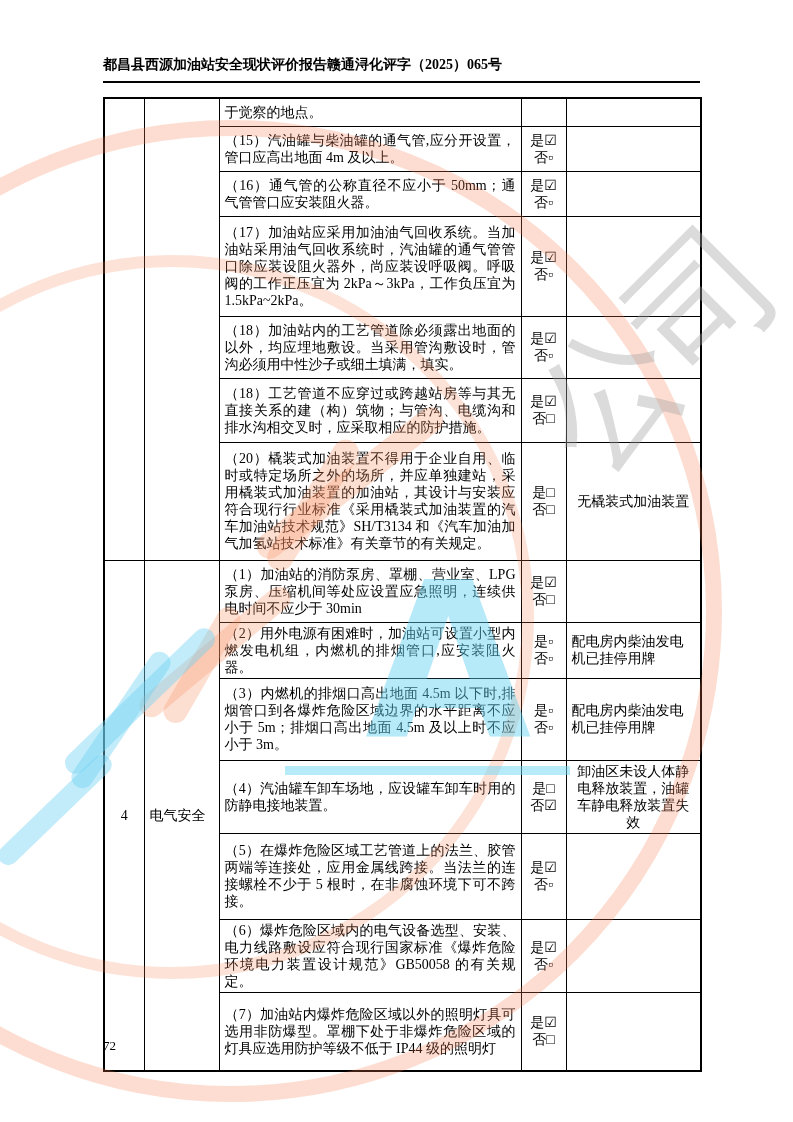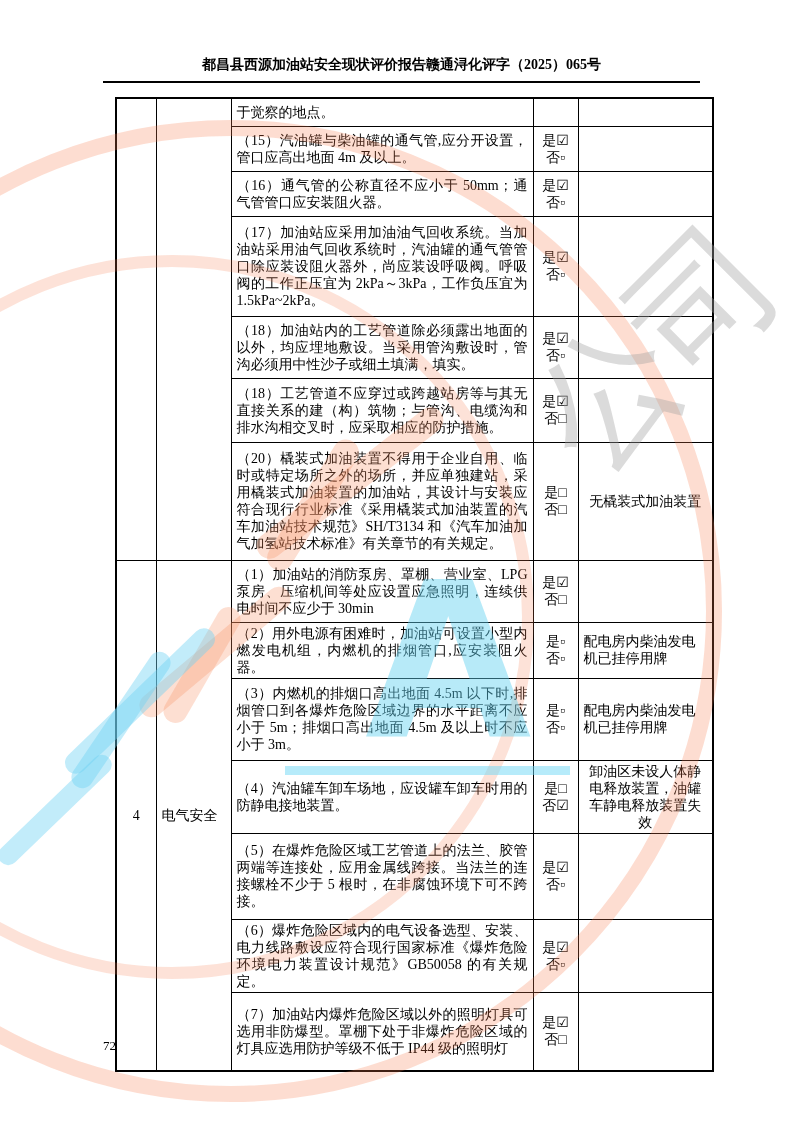--- a/index.html
+++ b/index.html
@@ -1,25 +1,25 @@
 <!DOCTYPE html>
 <html><head>
 <meta charset="utf-8">
 <style>
   html,body{margin:0;padding:0;}
   body{width:793px;height:1122px;background:#ffffff;}
   .page{position:relative;width:793px;height:1122px;background:#fff;overflow:hidden;
         font-family:"Liberation Serif","DejaVu Serif",serif;color:#000;}
   
   .header{position:absolute;left:103px;top:56px;width:597px;display:flex;
-          justify-content:center;align-items:flex-end;
+          justify-content:flex-start;align-items:flex-end;
           font-size:14px;font-weight:bold;border-bottom:2px solid #000;padding-bottom:7px;}
   
   table.tbl{position:absolute;left:103px;top:97px;width:597px;border-collapse:collapse;
-            table-layout:fixed;z-index:1;margin-left:12px;}
+            table-layout:fixed;z-index:1;}
   table.tbl{border:2px solid #000;}
   table.tbl td{border:1px solid #000;vertical-align:middle;font-size:14px;line-height:17px;
                padding:2px 5px;word-break:break-all;}
   td.col-no{text-align:center;}
   td.col-cat{text-align:left;}
   td.clause{text-align:justify;}
   td.yn{text-align:center;padding:2px 1px;line-height:20px;}
   td.remark{text-align:center;font-size:13.5px;line-height:18px;padding:2px 3px;}
   td.remark.rl{text-align:left;}
   

